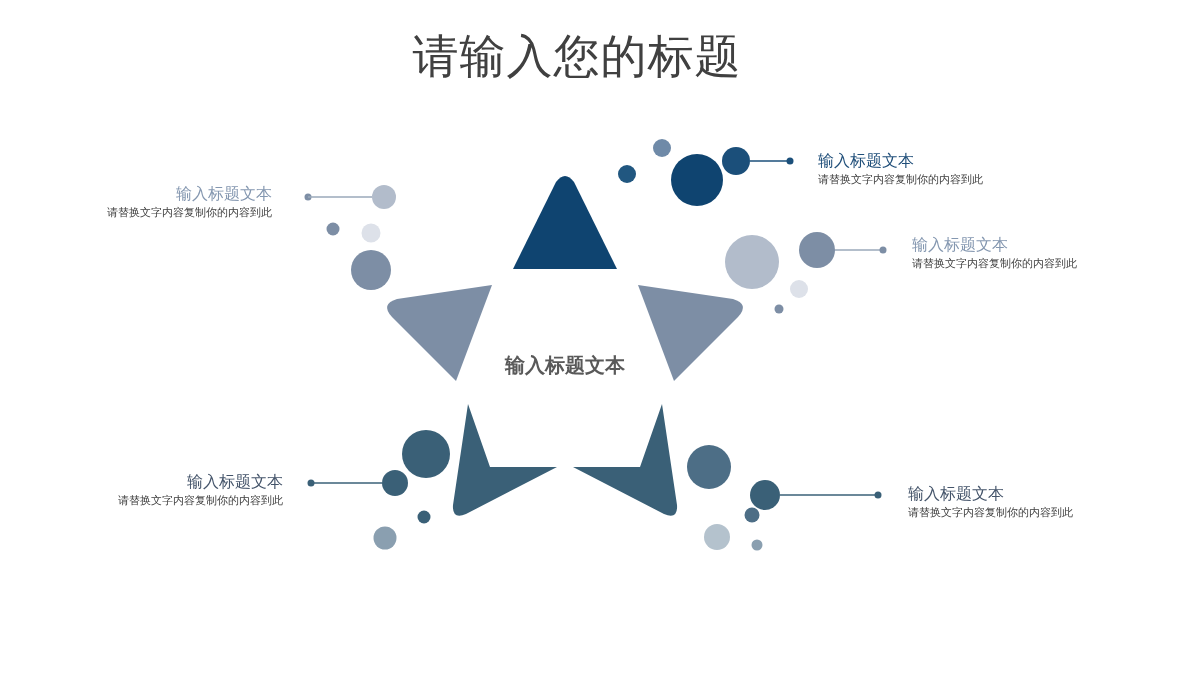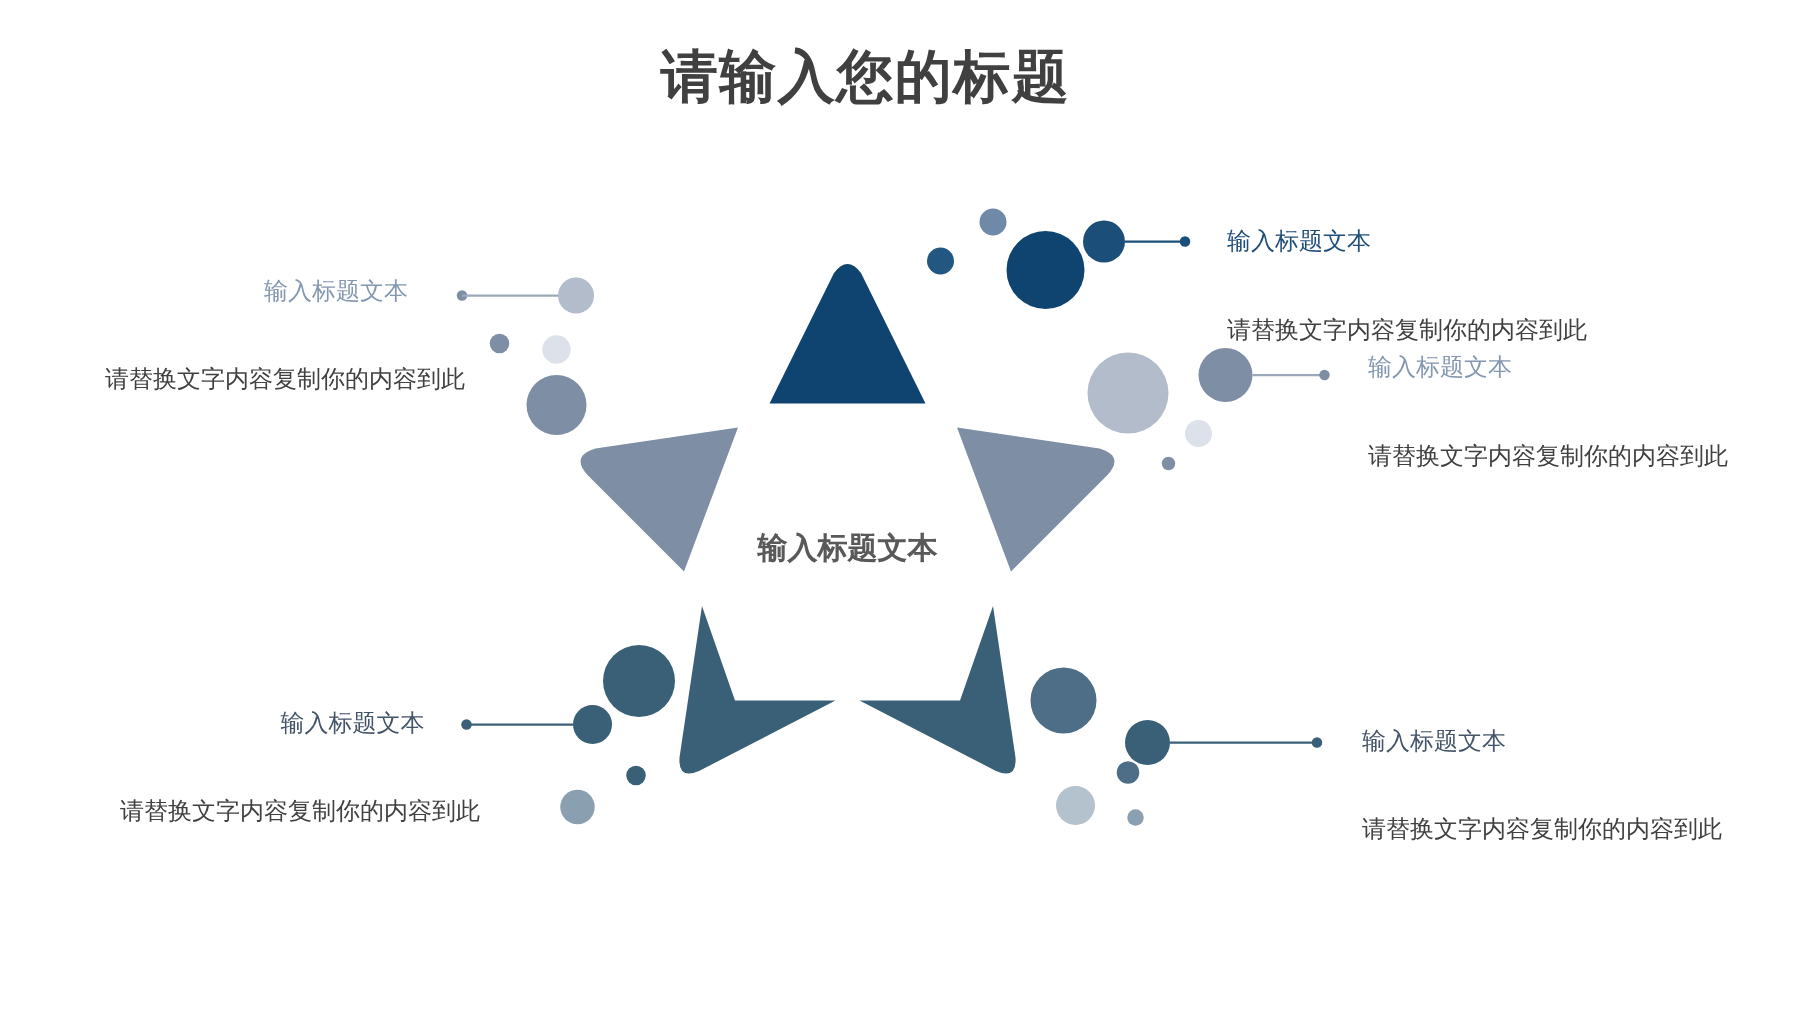--- a/index.html
+++ b/index.html
@@ -1,25 +1,25 @@
 <!DOCTYPE html>
 <html><head>
   <meta charset="utf-8">
   <style>
     html, body { margin: 0; padding: 0; background: #ffffff; }
     body { width: 1200px; height: 675px; position: relative; overflow: hidden;
            font-family: "DejaVu Sans", "Liberation Sans", sans-serif; }
     .title { position: absolute; left: 0; top: 26px; width: 1154px; text-align: center;
-             font-size: 38px; font-weight: bold; color: #404040; letter-spacing: 1px; }
+             font-size: 46px; font-weight: normal; color: #404040; letter-spacing: 1px; }
     svg.diagram { position: absolute; left: 0; top: 0; }
     .center-label { position: absolute; left: 470px; top: 352px; width: 190px; text-align: center;
                     font-size: 20px; font-weight: bold; color: #595959; }
     .item { position: absolute; }
     .item .h { font-size: 16px; line-height: 22px; white-space: nowrap; }
-    .item .d { font-size: 16px; line-height: 16px; color: #404040; white-space: nowrap; margin-top: 40px; }
+    .item .d { font-size: 11px; line-height: 16px; color: #404040; white-space: nowrap; }
     .item.right-align { text-align: right; }
   </style>
 </head>
 <body>
 
 <div class="title">请输入您的标题</div>
 
 <svg class="diagram" width="1200" height="675" viewBox="0 0 1200 675">
 
   <path d="M513,269 L556,182 Q565,170 574,182 L617,269 Z" fill="#0f4470"></path>

